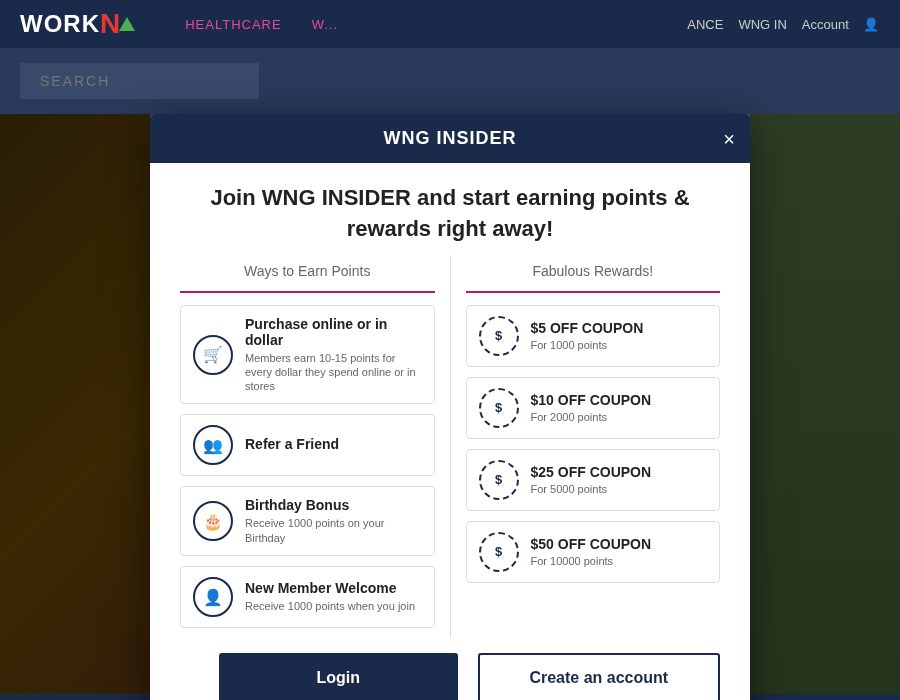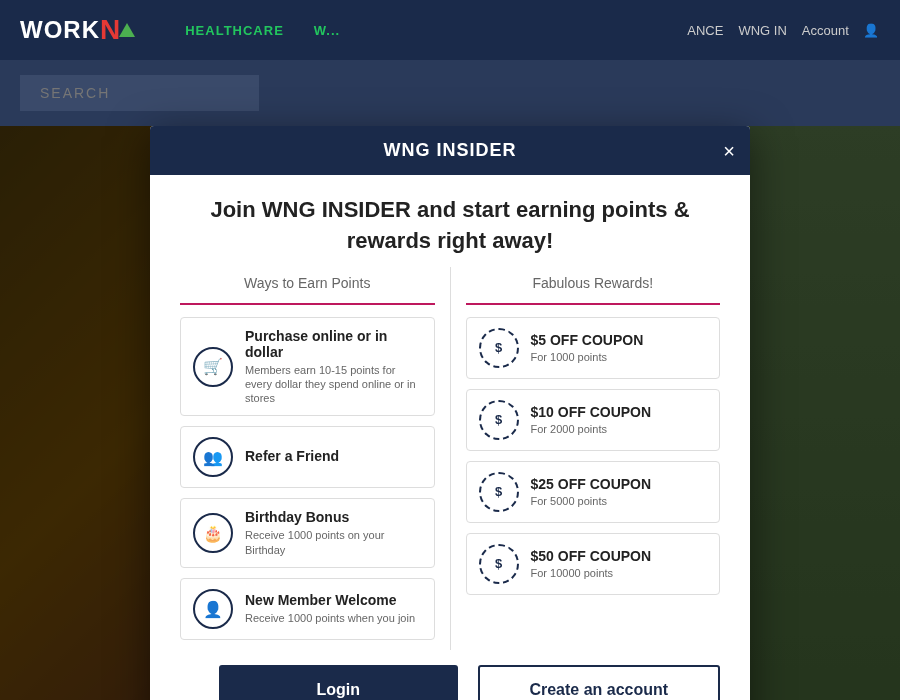--- a/index.html
+++ b/index.html
@@ -9,21 +9,21 @@
     .page-bg {
       width: 900px;
       height: 700px;
       background: #1a2a4a;
       position: relative;
     }
 
     
     .top-nav {
       background: #1a2a4a;
-      height: 60px;
+      height: 48px;
       display: flex;
       align-items: center;
       padding: 0 20px;
       gap: 20px;
     }
     .logo {
       display: flex;
       align-items: center;
       font-size: 24px;
       font-weight: bold;
@@ -38,23 +38,23 @@
       border-right: 8px solid transparent;
       border-bottom: 14px solid #4caf50;
       margin-left: -2px;
     }
     .nav-links {
       display: flex;
       gap: 30px;
       margin-left: 30px;
     }
     .nav-link {
-      color: #22c55e;
+      color: #ec4899;
       font-size: 13px;
-      font-weight: 700;
+      font-weight: 400;
       letter-spacing: 1px;
       text-transform: uppercase;
     }
     .nav-right {
       margin-left: auto;
       display: flex;
       align-items: center;
       gap: 15px;
       color: #ccc;
       font-size: 13px;

